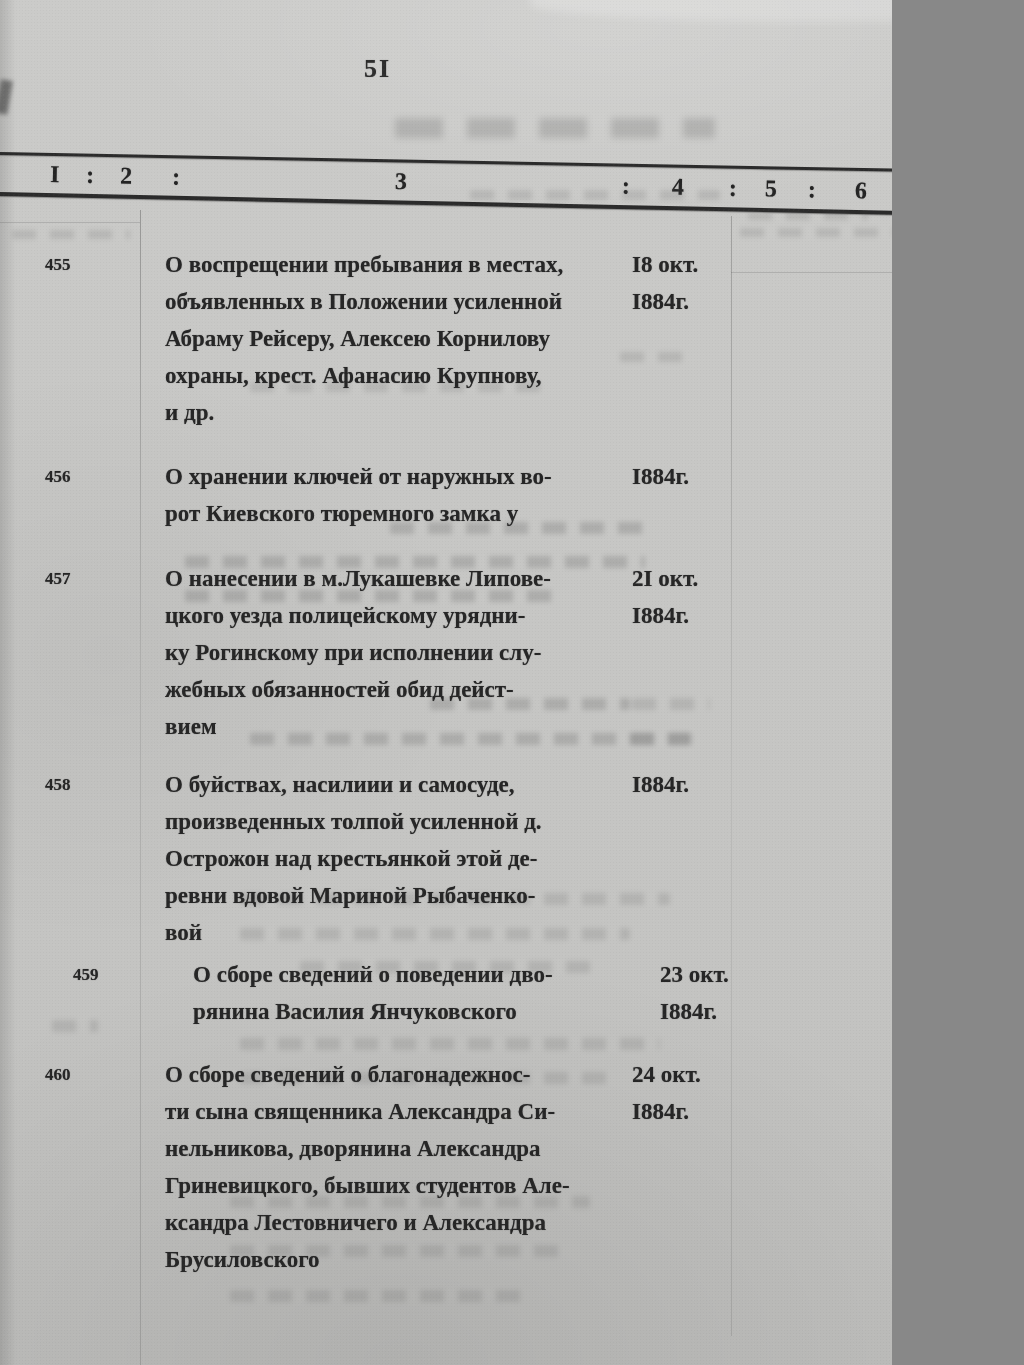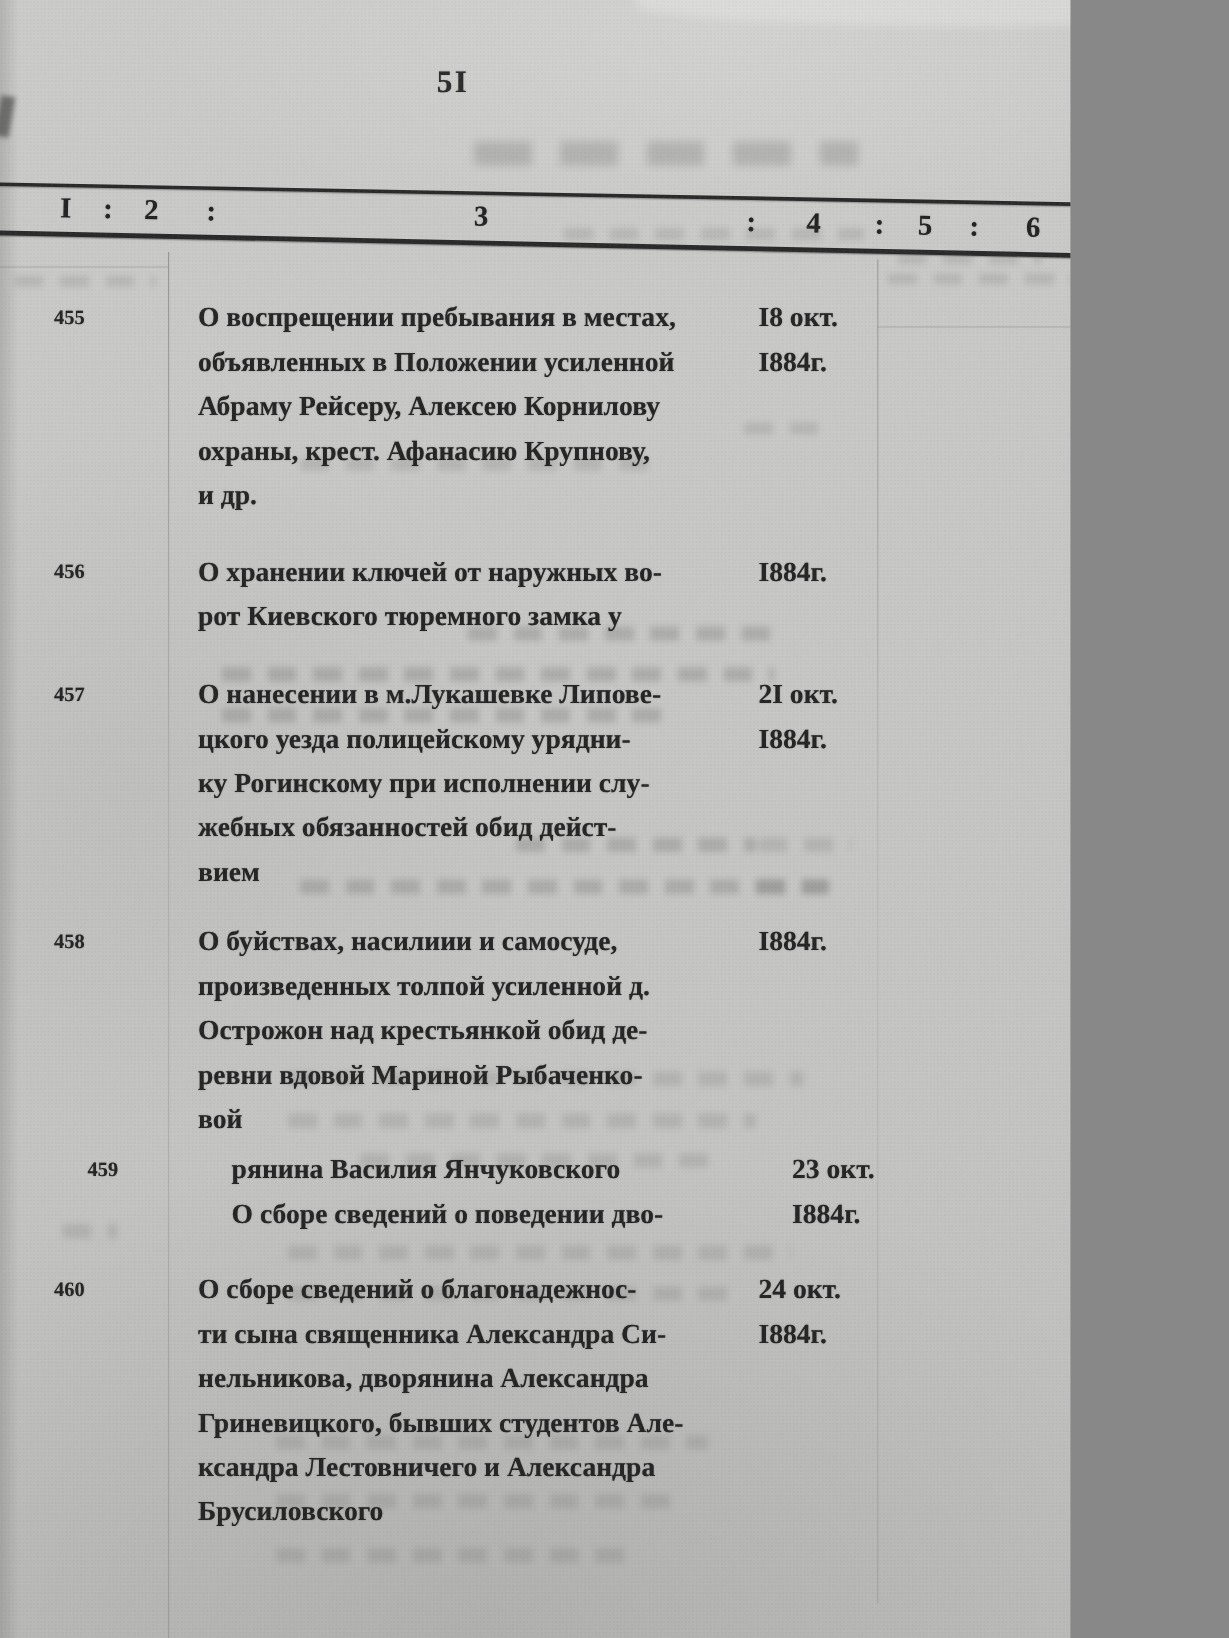--- a/index.html
+++ b/index.html
@@ -200,33 +200,33 @@
         <div class="cell-date">
           <div class="tline">2I окт.</div>
           <div class="tline">I884г.</div>
         </div>
       </div>
       <div class="entry">
         <div class="cell-num">458</div>
         <div class="cell-desc">
           <div class="tline">О буйствах, насилиии и самосуде,</div>
           <div class="tline">произведенных толпой усиленной д.</div>
-          <div class="tline">Острожон над крестьянкой обид де-</div>
+          <div class="tline">Острожон над крестьянкой этой де-</div>
           <div class="tline">ревни вдовой Мариной Рыбаченко-</div>
           <div class="tline">вой</div>
         </div>
         <div class="cell-date">
           <div class="tline">I884г.</div>
         </div>
       </div>
       <div class="entry">
         <div class="cell-num">459</div>
         <div class="cell-desc">
+          <div class="tline">О сборе сведений о поведении дво-</div>
           <div class="tline">рянина Василия Янчуковского</div>
-          <div class="tline">О сборе сведений о поведении дво-</div>
         </div>
         <div class="cell-date">
           <div class="tline">23 окт.</div>
           <div class="tline">I884г.</div>
         </div>
       </div>
       <div class="entry">
         <div class="cell-num">460</div>
         <div class="cell-desc">
           <div class="tline">О сборе сведений о благонадежнос-</div>

